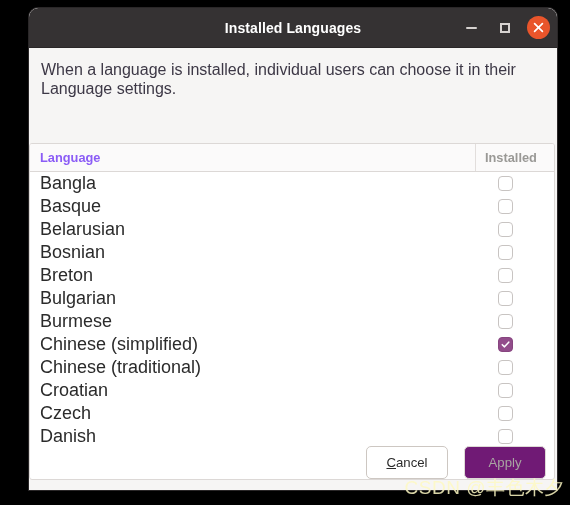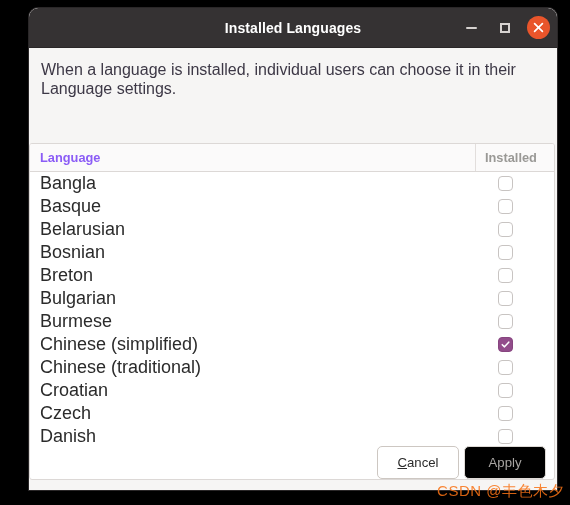--- a/index.html
+++ b/index.html
@@ -205,54 +205,54 @@
     width: 9px;
     height: 9px;
   }
 
   
   #footer {
     position: absolute;
     right: 11px;
     bottom: 12px;
     display: flex;
-    gap: 5px;
+    gap: 16px;
   }
 
   .dlg-button {
     width: 82px;
     height: 33px;
     box-sizing: border-box;
     border: 1px solid #cdc7c2;
     border-radius: 5px;
     background: #ffffff;
     display: flex;
     align-items: center;
     justify-content: center;
     font-size: 13.2px;
     color: #2b2b2b;
   }
 
   .dlg-button.disabled {
     color: #a8a5a2;
     border-color: #dedad6;
-    background: #000000;
+    background: #701a75;
   }
 
   .mnemonic {
     text-decoration: underline;
   }
 
   
   #watermark {
     position: absolute;
     right: 6px;
     bottom: 4px;
-    font-size: 15px;
-    color: #f97316;
+    font-size: 19px;
+    color: #fef9c3;
     opacity: 0.85;
     white-space: nowrap;
     user-select: none;
     letter-spacing: 0.5px;
   }
 </style>
 </head>
 <body>
 
 <div id="window">

